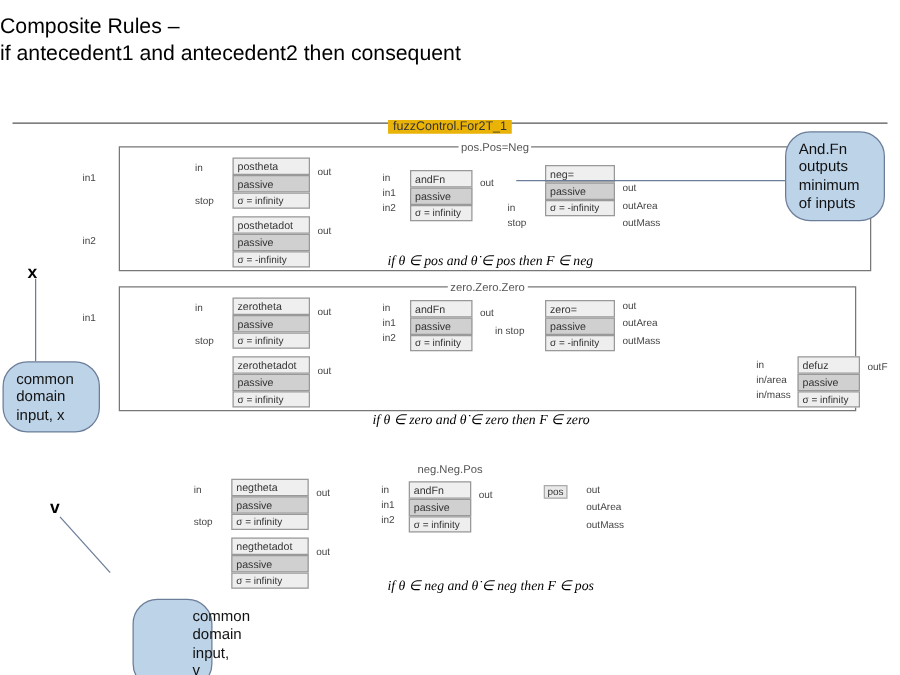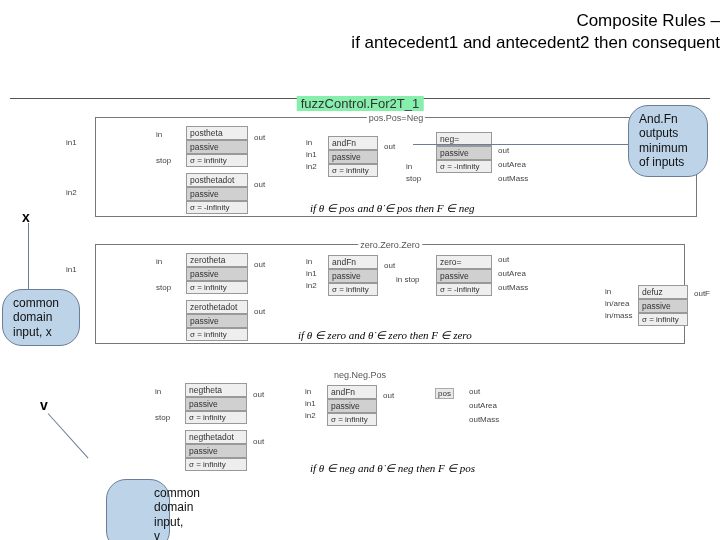--- a/index.html
+++ b/index.html
@@ -5,61 +5,61 @@
   * { box-sizing: border-box; margin: 0; padding: 0; }
   body {
     width: 720px;
     height: 540px;
     background: #ffffff;
     font-family: Arial, sans-serif;
     position: relative;
     overflow: hidden;
   }
   .title-area {
-    text-align: right;
+    text-align: left;
     padding-top: 10px;
     font-size: 17px;
     color: #000;
     line-height: 1.3;
   }
   .diagram-canvas {
     position: absolute;
     top: 98px;
     left: 10px;
     right: 10px;
     bottom: 10px;
     border-top: 1px solid #555;
   }
   .diagram-title {
     position: absolute;
     top: -3px;
     left: 50%;
     transform: translateX(-50%);
-    font-size: 13px;
-    background: #86efac;
+    font-size: 10px;
+    background: #eab308;
     padding: 0 4px;
     color: #333;
   }
   .frame {
     position: absolute;
     border: 1px solid #777;
     background: #fff;
   }
   .frame-inner-title {
     position: absolute;
     top: -5px;
     left: 50%;
     transform: translateX(-50%);
     font-size: 9px;
     background: #fff;
     padding: 0 2px;
     color: #555;
   }
   .frame.top    { top: 18px; left: 85px; width: 602px; height: 100px; }
-  .frame.middle { top: 145px; left: 85px; width: 590px; height: 100px; }
+  .frame.middle { top: 130px; left: 85px; width: 590px; height: 100px; }
   .frame.bottom { top: 276px; left: 85px; width: 530px; height: 100px; border: none; }
 
   .node-stack {
     position: absolute;
     width: 62px;
   }
   .node-line {
     font-size: 8.5px;
     padding: 1px 3px;
     border: 1px solid #999;

